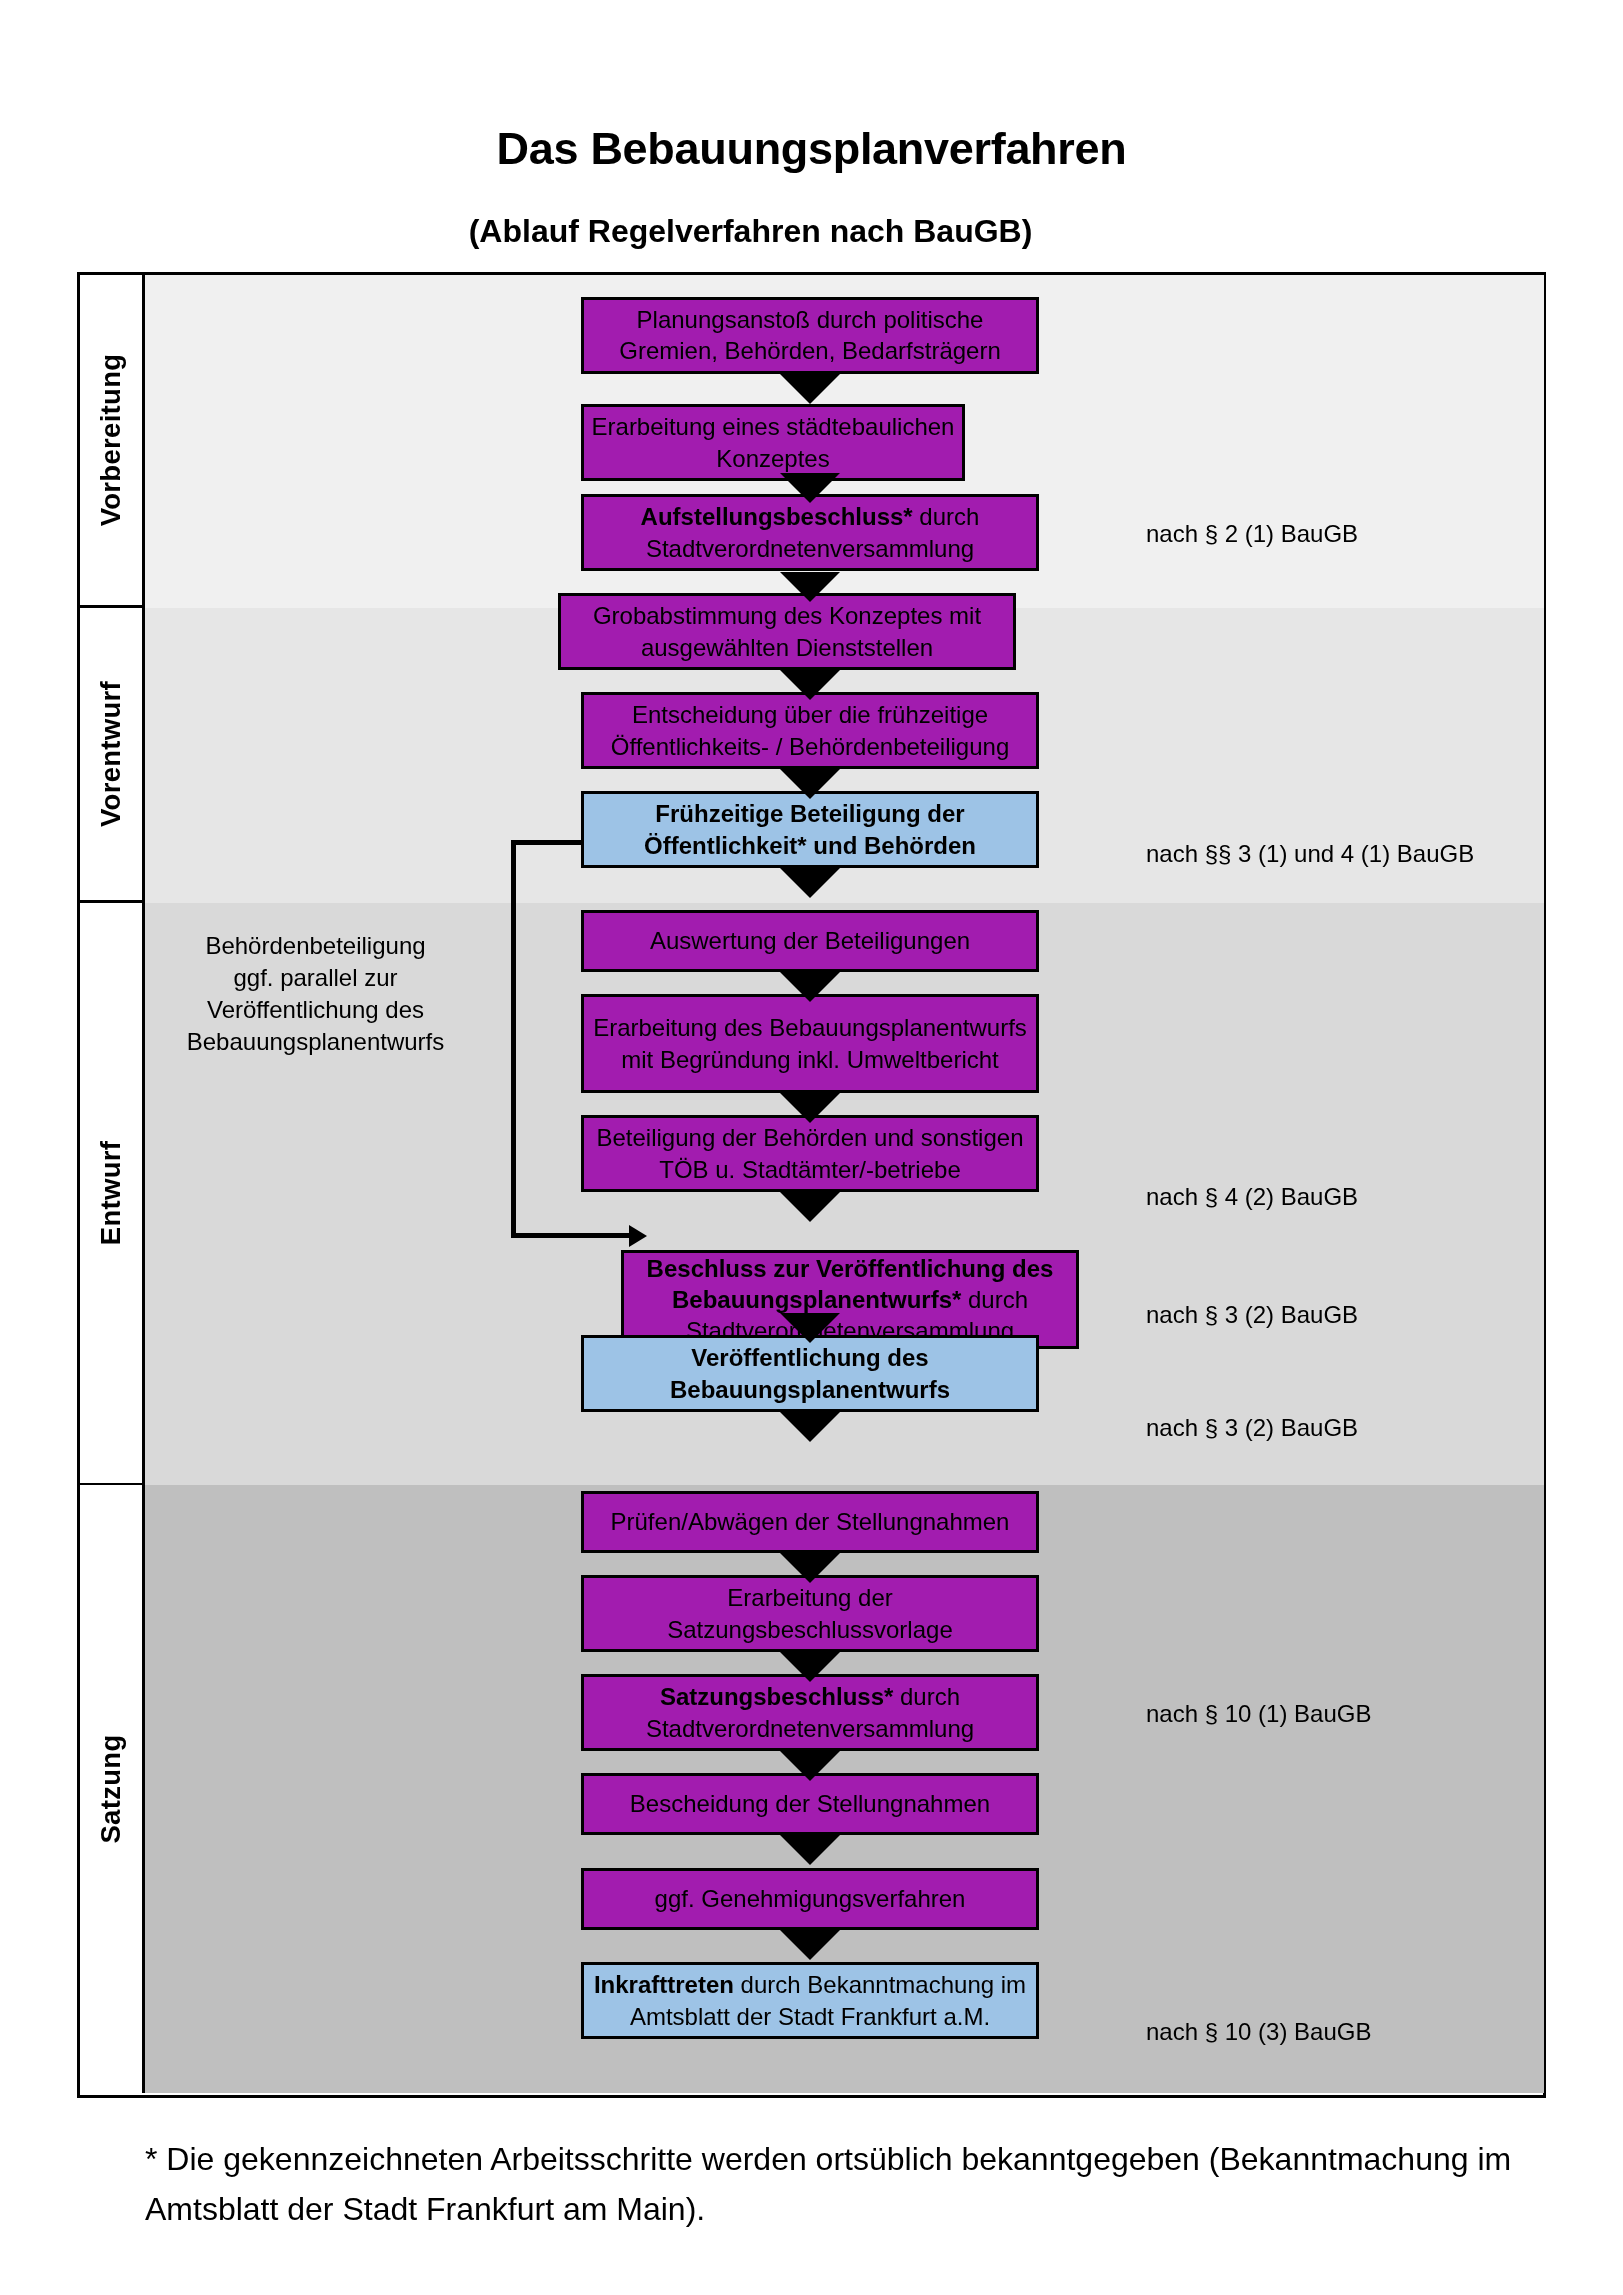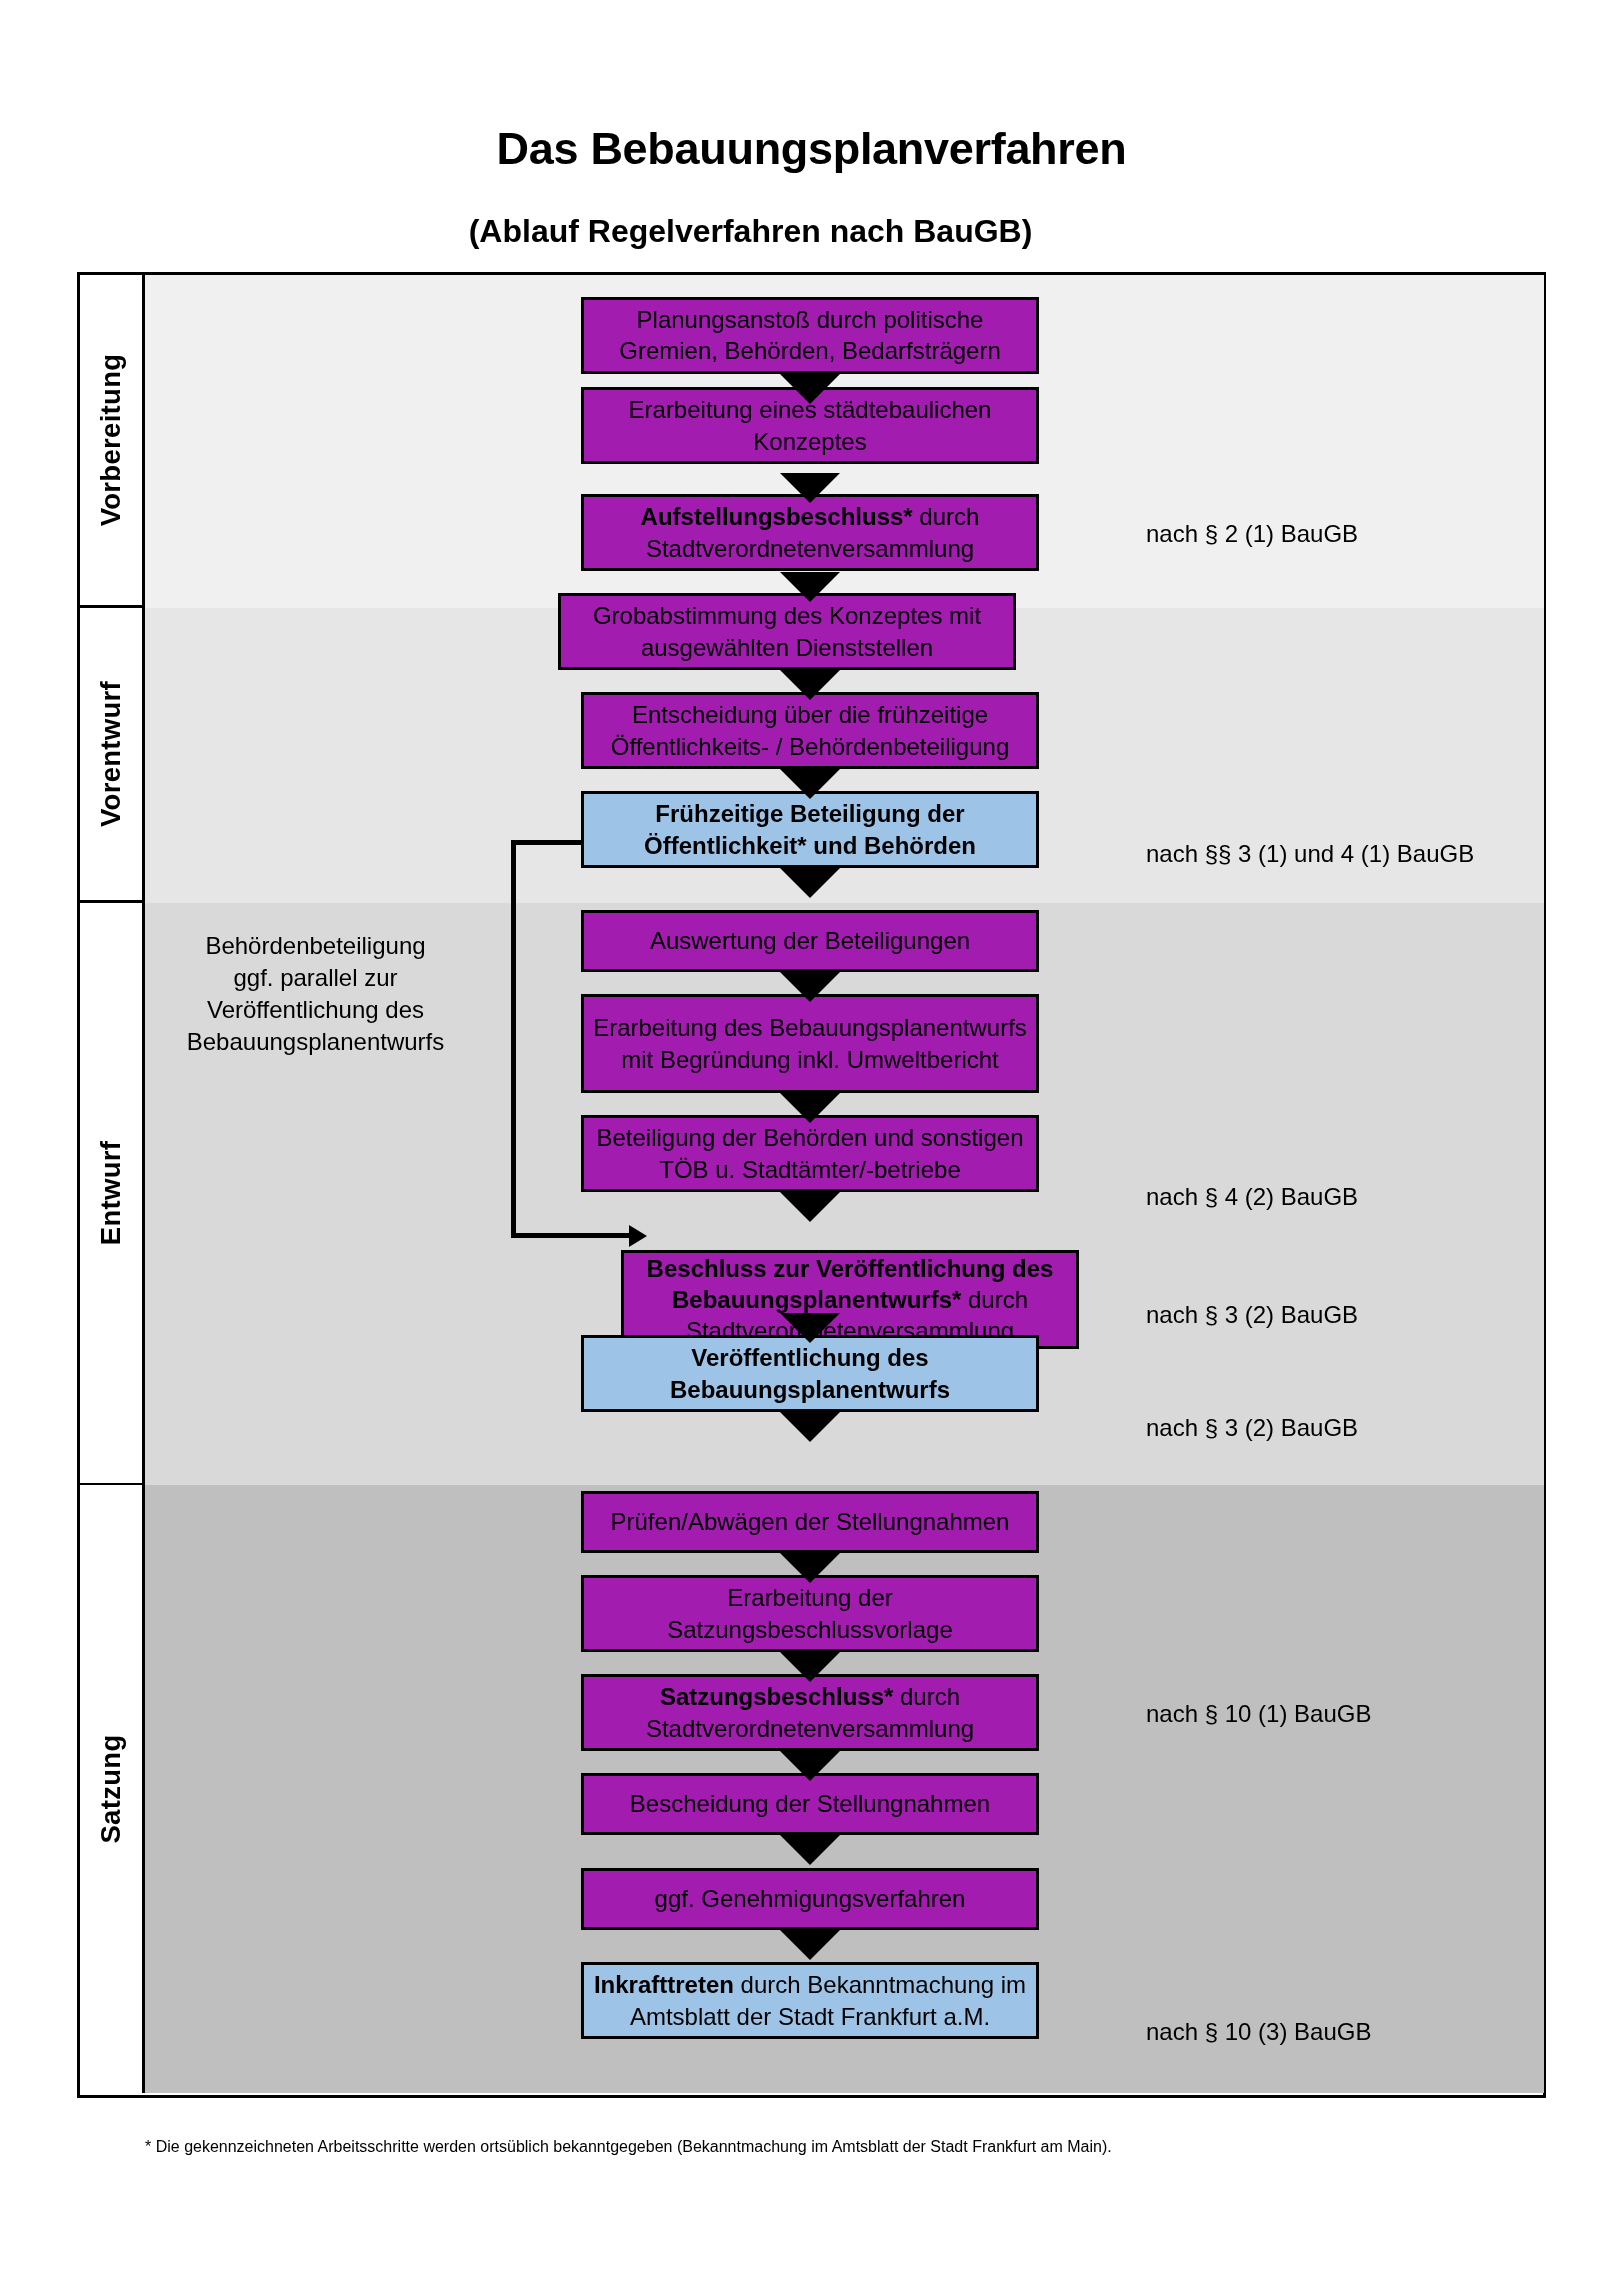--- a/index.html
+++ b/index.html
@@ -148,21 +148,21 @@
     border-bottom: 11px solid transparent;
     border-left: 18.3px solid #000000;
   }
 
   
   #footnote {
     position: absolute;
     left: 145px;
     top: 2135px;
     width: 1404px;
-    font-size: 16px;
+    font-size: 32px;
     line-height: 1.55;
   }
 </style>
 </head>
 <body>
 
 <div id="title">Das Bebauungsplanverfahren</div>
 <div id="subtitle">(Ablauf Regelverfahren nach BauGB)</div>
 
 <div id="frame">
@@ -200,21 +200,21 @@
 
   <div class="conn" style="left:431px;top:958px;width:118px;height:4.6px;"></div>
   <div class="conn-head" style="left:549px;top:950px;"></div>
 
   <div class="pbox" style="left:501px;top:21.6px;width:458px;height:77px;">
     <span>Planungsanstoß durch politische Gremien, Behörden, Bedarfsträgern</span>
   </div>
   <div class="arrowstem" style="left:713px;top:99px;width:33px;height:10.5px;"></div>
   <div class="downarrow" style="left:700px;top:99px;"></div>
 
-  <div class="pbox" style="left:501px;top:112px;width:458px;height:77px;">
+  <div class="pbox" style="left:501px;top:129px;width:384px;height:77px;">
     <span>Erarbeitung eines städtebaulichen Konzeptes</span>
   </div>
   <div class="downarrow" style="left:700px;top:198px;"></div>
 
   <div class="pbox" style="left:501px;top:219px;width:458px;height:77px;">
     <span><b>Aufstellungsbeschluss*</b><span> durch Stadtverordnetenversammlung</span></span>
   </div>
   <div class="downarrow" style="left:700px;top:297px;"></div>
 
   <div class="pbox" style="left:478px;top:318px;width:458px;height:77px;">

